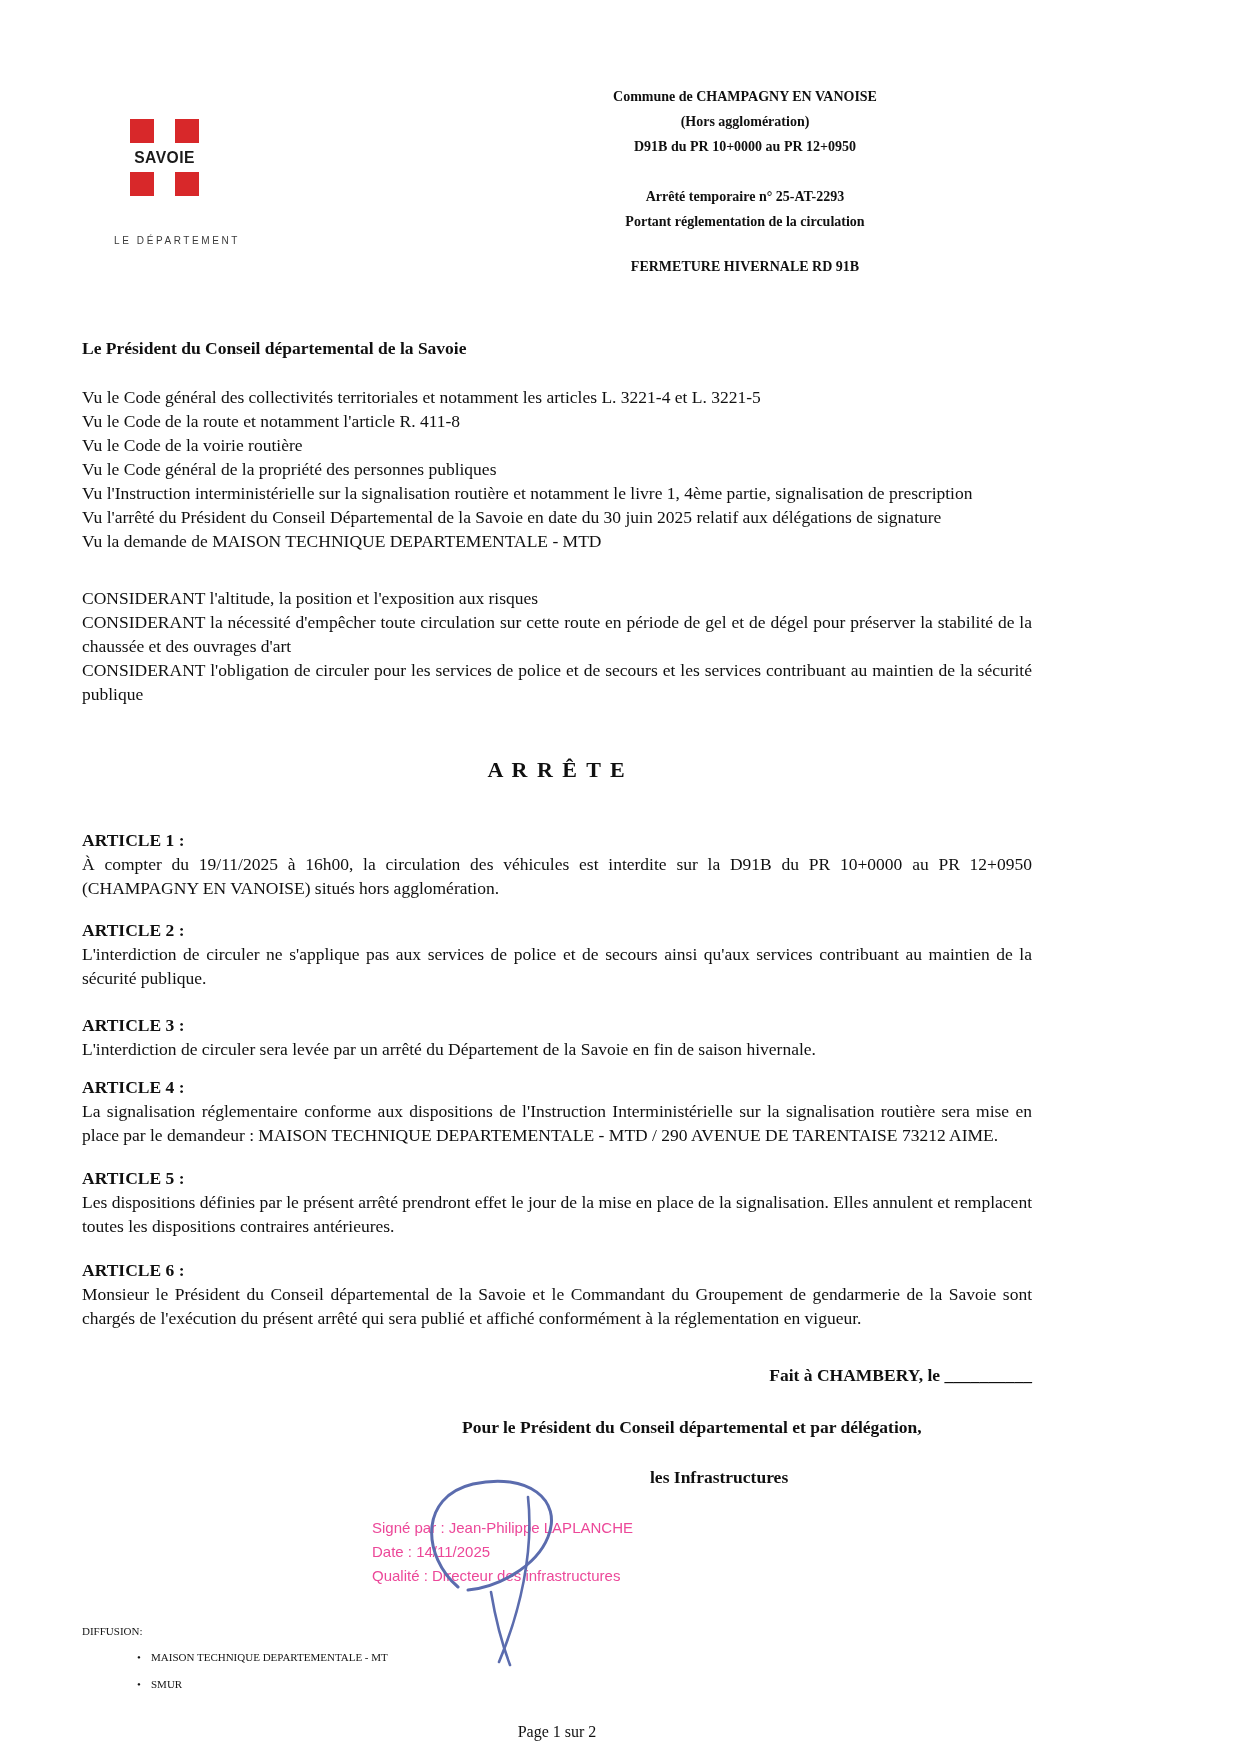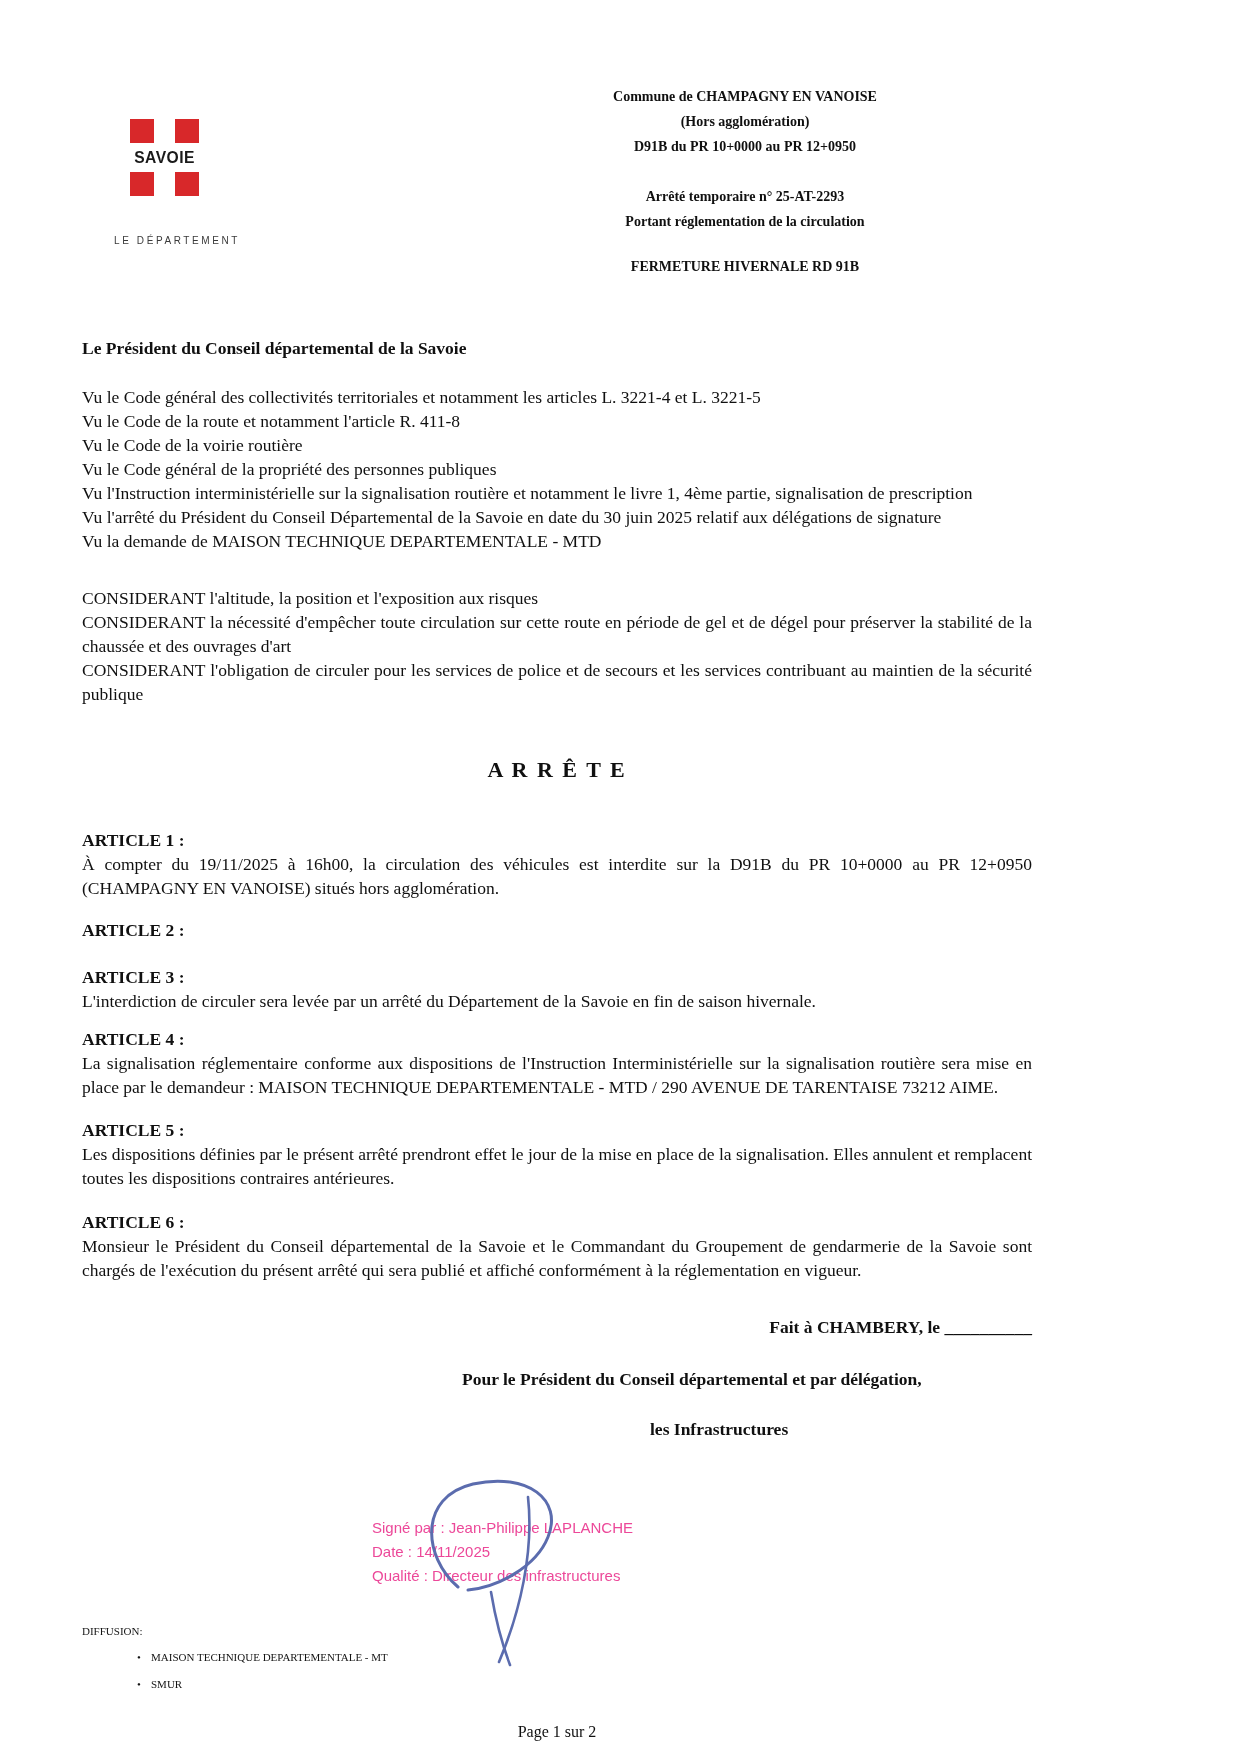--- a/index.html
+++ b/index.html
@@ -129,20 +129,21 @@
 
     <div class="arrete-heading">A R R Ê T E</div>
 
     <section class="article" style="margin-top:46px;">
       <div class="article-title">ARTICLE 1 :</div>
       <p class="just">À compter du 19/11/2025 à 16h00, la circulation des véhicules est interdite sur la D91B du PR 10+0000 au PR 12+0950 (CHAMPAGNY EN VANOISE) situés hors agglomération.</p>
     </section>
 
     <section class="article" style="margin-top:18px;">
       <div class="article-title">ARTICLE 2 :</div>
+      <p class="just">L'interdiction de circuler ne s'applique pas aux services de police et de secours ainsi qu'aux services contribuant au maintien de la sécurité publique.</p>
     </section>
 
     <section class="article" style="margin-top:23px;">
       <div class="article-title">ARTICLE 3 :</div>
       <p class="just">L'interdiction de circuler sera levée par un arrêté du Département de la Savoie en fin de saison hivernale.</p>
     </section>
 
     <section class="article" style="margin-top:14px;">
       <div class="article-title">ARTICLE 4 :</div>
       <p class="just">La signalisation réglementaire conforme aux dispositions de l'Instruction Interministérielle sur la signalisation routière sera mise en place par le demandeur : MAISON TECHNIQUE DEPARTEMENTALE - MTD / 290 AVENUE DE TARENTAISE 73212 AIME.</p>

